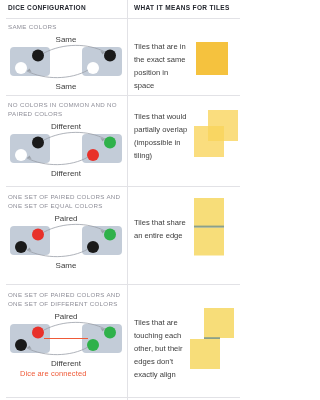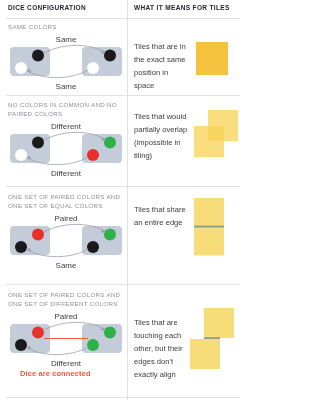--- a/index.html
+++ b/index.html
@@ -70,21 +70,21 @@
   }
   .dice-wrap {
     position: relative;
     width: 116px;
     margin-top: 2px;
   }
   .dice-svg { display: block; }
 
   .connected-note {
     font-size: 7.5px;
-    font-weight: bold;
+    font-weight: normal;
     color: #ef5a38;
     letter-spacing: 0.1px;
     margin-top: 1px;
     margin-left: 12px;
   }
 
   .right-col {
     position: absolute;
     left: 134px;
     width: 112px;
@@ -197,21 +197,21 @@
           <circle cx="85" cy="35" r="6" fill="#1a1a1a"></circle>
           <path d="M36 20 C 55 10, 80 10, 97 19" fill="none" stroke="#9aa0a8" stroke-width="0.8"></path>
           <path d="M97 19 l -4.5 -1 l 2 3.6 z" fill="#9aa0a8"></path>
           <path d="M80 37 C 63 47, 36 47, 19 38" fill="none" stroke="#9aa0a8" stroke-width="0.8"></path>
           <path d="M19 38 l 4.5 1 l -2 -3.6 z" fill="#9aa0a8"></path>
           <text x="58" y="56" text-anchor="middle" font-family="Liberation Sans, sans-serif" font-size="8" fill="#3c3c3c">Same</text>
         </svg>
       </div>
     </div>
     <div class="right-col">
-      <div class="meaning-text" style="top:11px">Tiles that share an entire edge</div>
+      <div class="meaning-text" style="top:24px">Tiles that share an entire edge</div>
       <div class="tile-art" style="top:4px;left:56px">
         <svg width="52" height="64" viewBox="0 0 52 64">
           <rect x="4" y="2" width="30" height="28" fill="#f7dd79"></rect>
           <rect x="4" y="31.5" width="30" height="28" fill="#f7dd79"></rect>
           <rect x="4" y="29.6" width="30" height="2" fill="#8aa08a"></rect>
         </svg>
       </div>
     </div>
   </div>
 

